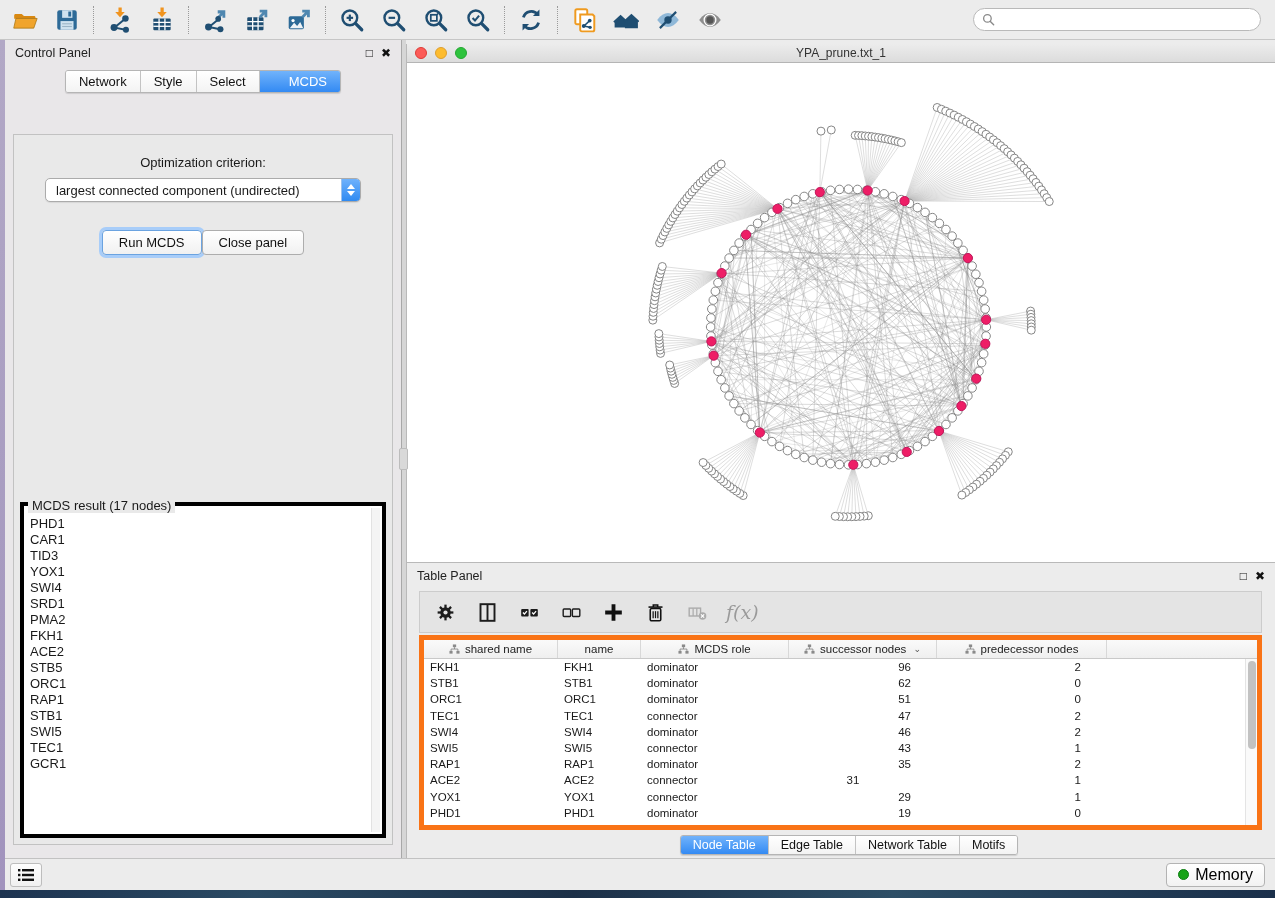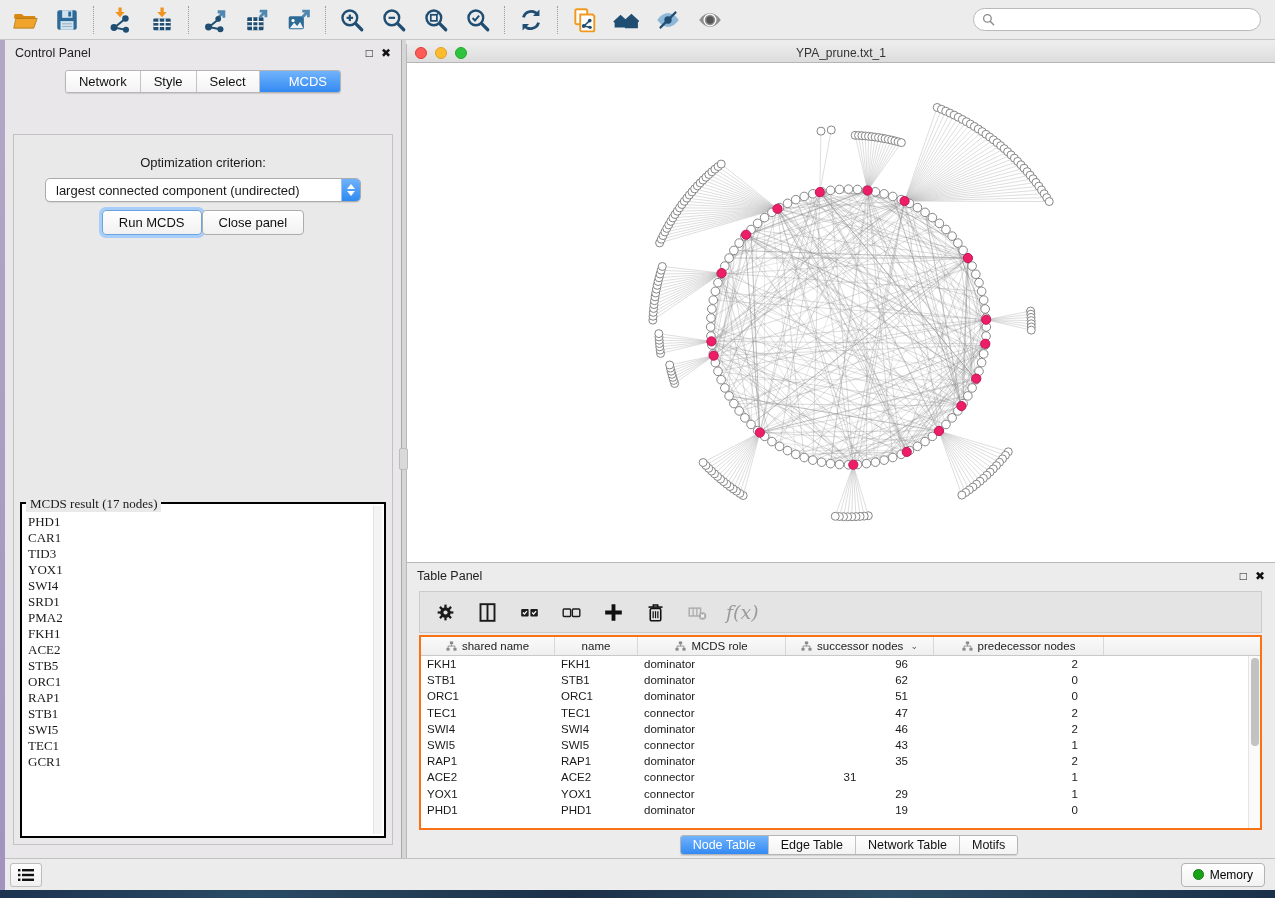--- a/index.html
+++ b/index.html
@@ -42,27 +42,27 @@
     border:1px solid #c2c2c2; }
   .opt-label { text-align:center; font-size:13px; margin-top:20px; }
   .select { width:316px; height:24px; margin:8px auto 0; background:#fff; border:1px solid #ababab;
     border-radius:5px; display:flex; align-items:stretch; overflow:hidden; box-shadow:0 1px 1px rgba(0,0,0,.08); cursor:pointer; }
   .select .val { flex:1; font-size:13px; display:flex; align-items:center; padding-left:10px; white-space:nowrap; }
   .stepper { width:19px; background:linear-gradient(#6fb2fc,#2f8af1); display:flex; flex-direction:column;
     align-items:center; justify-content:center; gap:2px; border-left:1px solid #9cc2ee; }
   .stepper i { display:block; width:0; height:0; border-left:4px solid transparent; border-right:4px solid transparent; }
   .stepper .up { border-bottom:5px solid #fff; }
   .stepper .dn { border-top:5px solid #fff; }
-  .btn-row { display:flex; justify-content:center; margin-top:8px; }
+  .btn-row { display:flex; justify-content:center; margin-top:28px; }
   .mac-btn { background:linear-gradient(#ffffff,#f1f1f1); border:1px solid #adadad; border-radius:4px;
     font-size:13px; padding:4px 16px; cursor:pointer; font-family:"Liberation Sans",sans-serif; color:#111; }
   .mac-btn.focused { box-shadow:0 0 0 3px #a8cdf9; border-color:#6ba3e0; }
 
-  .mcds-fieldset { position:absolute; left:6px; right:6px; top:367px; bottom:6px; border:2px solid #000000;
-    background:#fff;font-family:Liberation Serif, serif; }
+  .mcds-fieldset { position:absolute; left:6px; right:6px; top:367px; bottom:6px; border:4px solid #000000;
+    background:#fff; }
   .mcds-legend { position:absolute; top:-8px; left:4px; background:#e9e9e9; padding:0 4px; font-size:13px; }
   .mcds-list { position:absolute; inset:10px 12px 3px 3px; overflow:hidden; font-size:13px; line-height:16px; }
   .mcds-item { padding-left:3px; cursor:default; }
   .mcds-scroll { position:absolute; top:2px; bottom:2px; right:2px; width:9px; background:#f4f4f4;
     border-left:1px solid #e2e2e2; }
 
   
   .vsplit { position:absolute; left:402px; top:40px; width:4px; bottom:40px; background:#d6d6d6; z-index:3; }
   .vsplit .grip { position:absolute; top:408px; left:-3px; width:9px; height:22px; background:#d9d9d9;
     border:1px solid #bcbcbc; border-radius:2px; }
@@ -84,21 +84,21 @@
   
   .table-panel { position:absolute; left:406px; top:562px; right:0; bottom:40px; background:#ececec; z-index:2;
     border-left:1px solid #b9b9b9; border-top:1px solid #b9b9b9; }
   .tp-toolbar { position:absolute; left:12px; right:13px; top:28px; height:42px; background:#e4e4e4;
     border:1px solid #cccccc; display:flex; align-items:center; gap:16px; padding:0 12px; }
   .tp-btn { border:none; background:transparent; cursor:pointer; width:26px; height:30px;
     display:flex; align-items:center; justify-content:center; }
   .tp-btn svg { width:21px; height:21px; }
   .fx-label { font-size:19px; font-family:"DejaVu Serif", serif; font-style:italic; color:#9a9a9a; }
 
-  .tbl { position:absolute; left:12px; right:13px; top:72px; bottom:28px; background:#fff; border:2px solid #f97316; overflow:hidden; }
+  .tbl { position:absolute; left:12px; right:13px; top:72px; bottom:28px; background:#fff; border:5px solid #f97316; overflow:hidden; }
   .tbl-head { display:flex; height:19px; background:linear-gradient(#fafafa,#efefef); border-bottom:1px solid #c9c9c9; }
   .th { display:flex; align-items:center; justify-content:center; gap:5px; font-size:11.5px; color:#222;
     border-right:1px solid #d8d8d8; cursor:pointer; position:relative; }
   .th .mini { flex:none; }
   .th-fill { flex:1; border-right:none; cursor:default; }
   .chev { font-size:9px; color:#555; margin-left:2px; }
   .tbl-body { position:absolute; left:0; right:12px; top:19px; bottom:0; overflow:hidden; }
   .trow { display:flex; height:16.2px; align-items:center; font-size:11.5px; }
   .td { padding:0 6px; white-space:nowrap; overflow:hidden; }
   .td.num { text-align:right; padding-right:26px; }
@@ -107,21 +107,21 @@
 
   .tp-tabs { position:absolute; left:16px; right:0; bottom:3px; display:flex; justify-content:center; }
   .tp-tabs .seg .seg-btn { font-size:12.5px; padding:2px 12px; }
 
   
   .status-bar { position:absolute; left:0; right:0; bottom:8px; height:32px; background:#ececec;
     border-top:1px solid #c2c2c2; z-index:4; display:flex; align-items:center; padding:0 10px; }
   .list-btn { width:32px; height:24px; background:linear-gradient(#fdfdfd,#f0f0f0); border:1px solid #bdbdbd;
     border-radius:3px; display:flex; align-items:center; justify-content:center; cursor:pointer; }
   .memory-btn { margin-left:auto; height:24px; background:linear-gradient(#ffffff,#f2f2f2); border:1px solid #b3b3b3;
-    border-radius:4px; display:flex; align-items:center; gap:6px; padding:0 11px; font-size:12px; cursor:pointer;
+    border-radius:4px; display:flex; align-items:center; gap:6px; padding:0 11px; font-size:16px; cursor:pointer;
     font-family:"Liberation Sans",sans-serif; }
   .memory-dot { width:11px; height:11px; border-radius:50%; background:#17a317; border:1px solid #0e7d12; }
 </style>
 </head>
 <body>
 
 <div class="toolbar">
   <button class="tbtn">
     <svg viewBox="0 0 24 24">
       <path d="M2 8c0-1 .5-1.6 1.3-1.6H9l2 2h9.4c.8 0 1.3.6 1.3 1.5v1H2z" fill="#d98912"></path>

